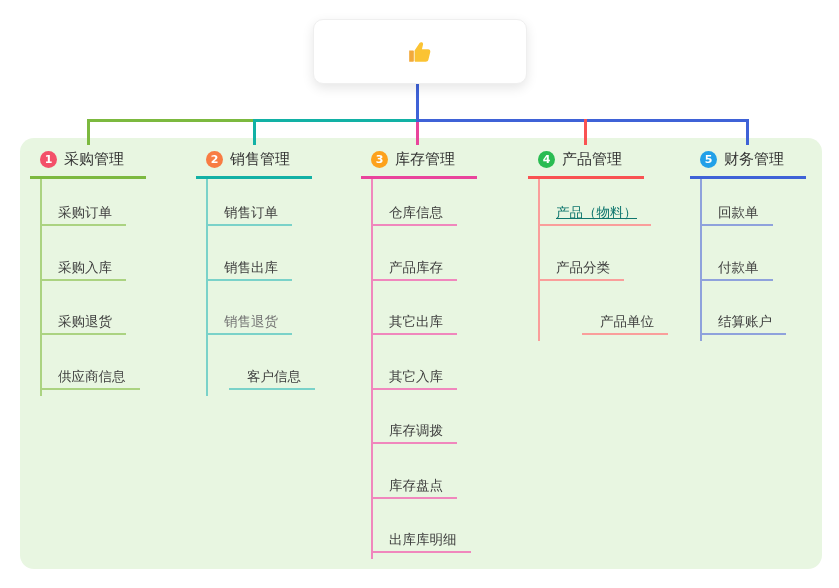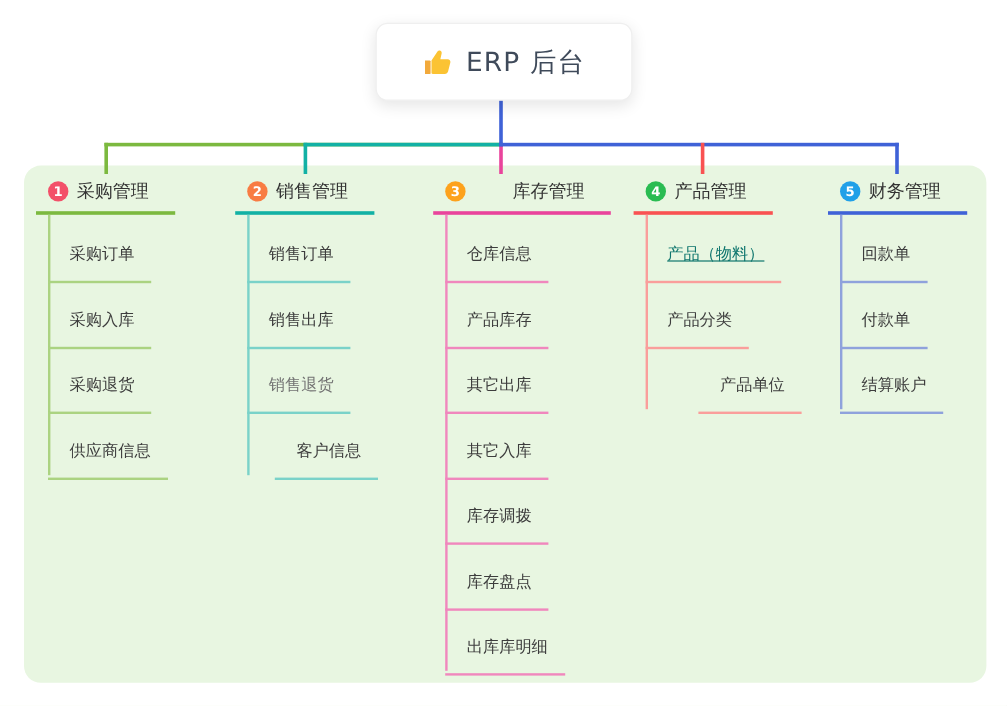--- a/index.html
+++ b/index.html
@@ -17,21 +17,21 @@
   .connector{position:absolute;}
 
   .branch-label{position:absolute;display:inline-flex;align-items:center;gap:7px;
     padding:0 22px 7px 10px;border-bottom:3px solid #000;cursor:pointer;}
   .branch-title{font-size:15px;color:#333333;line-height:19px;white-space:nowrap;}
   .badge{width:17px;height:17px;border-radius:50%;color:#ffffff;font-size:11px;font-weight:bold;
     display:inline-flex;align-items:center;justify-content:center;flex:0 0 auto;}
 
   .spine{position:absolute;width:2px;}
 
-  .child-node{position:absolute;display:inline-block;padding:0 14px 12px 18px;
+  .child-node{position:absolute;display:inline-block;padding:0 14px 2px 18px;
     border-bottom:2px solid #000;font-size:13.5px;line-height:19px;color:#3d3d3d;
     white-space:nowrap;cursor:pointer;}
 </style>
 </head>
 <body>
 
 <div class="stage">
   <div class="panel" id="panel" style="background: rgb(232, 246, 225);"></div>
   <div id="connectors">
       <div class="connector" style="left: 87px; top: 119px; width: 332px; height: 3px; background: rgb(124, 185, 63);"></div>
@@ -44,21 +44,20 @@
       <div class="connector" style="left: 746px; top: 119px; width: 3px; height: 26px; background: rgb(63, 98, 215);"></div>
       <div class="connector" style="left: 584px; top: 119px; width: 3px; height: 26px; background: rgb(249, 82, 82);"></div>
     </div>
   <div class="root-node">
     <span class="root-icon">
       <svg viewBox="0 0 24 24" width="26" height="26">
         <path d="M2 10.5h3.6c.4 0 .7.3.7.7v9.1c0 .4-.3.7-.7.7H2z" fill="#f2a93b"></path>
         <path d="M7 20.2V10.6l4.6-6.9c.5-.8 1.5-1 2.3-.6.7.4 1.1 1.2.9 2L13.8 9.5h5.7c1.3 0 2.3 1.2 2 2.5l-1.7 6.9c-.3 1.2-1.3 2.1-2.6 2.1H8.7c-.9 0-1.7-.3-1.7-.8z" fill="#fbc333"></path>
       </svg>
     </span>
-    <span class="root-label">ERP 后台</span>
   </div>
   <div id="branches">
       <div class="branch-label" style="left: 30px; top: 150px; border-bottom-color: rgb(124, 185, 63);">
         <span class="badge" style="background: rgb(243, 80, 105);">1</span>
         <span class="branch-title" style="color: rgb(51, 51, 51);">采购管理</span>
       </div>
       <div class="spine" style="left: 40px; top: 179px; height: 216.5px; background: rgb(171, 211, 129);"></div>
       <div class="child-node" style="left: 40px; top: 203px; border-bottom-color: rgb(171, 211, 129); color: rgb(61, 61, 61);">采购订单</div>
       <div class="child-node" style="left: 40px; top: 257.5px; border-bottom-color: rgb(171, 211, 129); color: rgb(61, 61, 61);">采购入库</div>
       <div class="child-node" style="left: 40px; top: 312px; border-bottom-color: rgb(171, 211, 129); color: rgb(61, 61, 61);">采购退货</div>
@@ -67,21 +66,21 @@
         <span class="badge" style="background: rgb(248, 124, 67);">2</span>
         <span class="branch-title" style="color: rgb(51, 51, 51);">销售管理</span>
       </div>
       <div class="spine" style="left: 206px; top: 179px; height: 216.5px; background: rgb(122, 210, 201);"></div>
       <div class="child-node" style="left: 206px; top: 203px; border-bottom-color: rgb(122, 210, 201); color: rgb(61, 61, 61);">销售订单</div>
       <div class="child-node" style="left: 206px; top: 257.5px; border-bottom-color: rgb(122, 210, 201); color: rgb(61, 61, 61);">销售出库</div>
       <div class="child-node" style="left: 206px; top: 312px; border-bottom-color: rgb(122, 210, 201); color: #737373; text-align: right;">销售退货</div>
       <div class="child-node" style="left: 206px; top: 366.5px; border-bottom-color: rgb(122, 210, 201); color: rgb(61, 61, 61); margin-left: 23px;">客户信息</div>
       <div class="branch-label" style="left: 361px; top: 150px; border-bottom-color: rgb(233, 68, 156);">
         <span class="badge" style="background: rgb(253, 162, 28);">3</span>
-        <span class="branch-title" style="color: rgb(51, 51, 51); margin-left: 32px;">库存管理</span>
+        <span class="branch-title" style="color: rgb(51, 51, 51);">库存管理</span>
       </div>
       <div class="spine" style="left: 371px; top: 179px; height: 380px; background: rgb(240, 135, 189);"></div>
       <div class="child-node" style="left: 371px; top: 203px; border-bottom-color: rgb(240, 135, 189); color: rgb(61, 61, 61);">仓库信息</div>
       <div class="child-node" style="left: 371px; top: 257.5px; border-bottom-color: rgb(240, 135, 189); color: rgb(61, 61, 61);">产品库存</div>
       <div class="child-node" style="left: 371px; top: 312px; border-bottom-color: rgb(240, 135, 189); color: rgb(61, 61, 61);">其它出库</div>
       <div class="child-node" style="left: 371px; top: 366.5px; border-bottom-color: rgb(240, 135, 189); color: rgb(61, 61, 61);">其它入库</div>
       <div class="child-node" style="left: 371px; top: 421px; border-bottom-color: rgb(240, 135, 189); color: rgb(61, 61, 61);">库存调拨</div>
       <div class="child-node" style="left: 371px; top: 475.5px; border-bottom-color: rgb(240, 135, 189); color: rgb(61, 61, 61);">库存盘点</div>
       <div class="child-node" style="left: 371px; top: 530px; border-bottom-color: rgb(240, 135, 189); color: rgb(61, 61, 61);">出库库明细</div>
       <div class="branch-label" style="left: 528px; top: 150px; border-bottom-color: rgb(249, 82, 82);">

